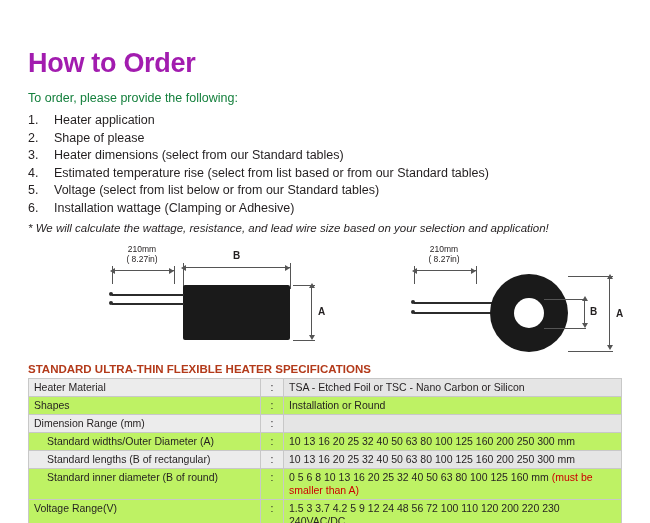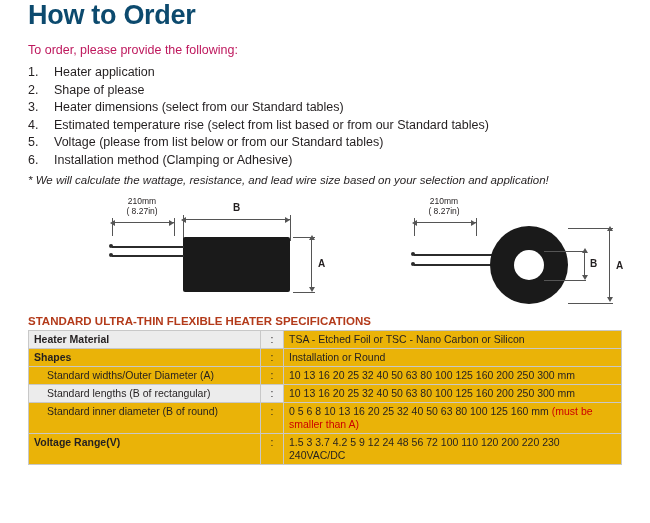--- a/index.html
+++ b/index.html
@@ -17,28 +17,29 @@
   .page {
     position: relative;
     width: 650px;
     height: 523px;
     box-sizing: border-box;
     padding: 0 28px;
   }
   .title {
     font-size: 27px;
     font-weight: bold;
-    color: #0c4a6e;
+    color: #a21caf;
     margin: 0;
+    padding-top: 48px;
     letter-spacing: -0.3px;
   }
   .intro {
     font-size: 12.5px;
     margin-top: 12px;
-    color: #be185d;
+    color: #15803d;
   }
   ol.steps {
     list-style: none;
     margin: 7px 0 0 0;
     padding: 0;
   }
   ol.steps li {
     font-size: 12.5px;
     line-height: 17.5px;
     display: flex;
@@ -155,26 +156,26 @@
     font-size: 10.5px;
   }
   table.spec td {
     border: 1px solid #c8c8c8;
     padding: 2px 5px;
     vertical-align: top;
     line-height: 13px;
   }
   td.c-label { width: 208px; background: #ececec; }
   td.c-colon { width: 12px; text-align: center; background: #ececec; }
-  td.c-val { background: #eab308; }
-  tr.shade td { background: #eab308; }
+  td.c-val { background: #e5e5e5; }
+  tr.shade td { background: #bef264; }
   .indent { padding-left: 18px !important; }
   .sup { font-size: 8px; vertical-align: super; }
   .warn { color: #cc0000; }
-  .b { font-weight: bold; }
+  .b { font-weight: normal; }
 </style>
 </head>
 <body>
 
 <div class="page">
 
   <h1 class="title">How to Order</h1>
 
   <div class="intro">To order, please provide the following:</div>
 
@@ -190,25 +191,25 @@
     <li>
         <span class="num">3.</span>
         <span>Heater dimensions (select from our Standard tables)</span>
       </li>
     <li>
         <span class="num">4.</span>
         <span>Estimated temperature rise (select from list based or from our Standard tables)</span>
       </li>
     <li>
         <span class="num">5.</span>
-        <span>Voltage (please from list below or from our Standard tables)</span>
+        <span>Voltage (select from list below or from our Standard tables)</span>
       </li>
     <li>
         <span class="num">6.</span>
-        <span>Installation method (Clamping or Adhesive)</span>
+        <span>Installation wattage (Clamping or Adhesive)</span>
       </li>
   </ol>
 
   <div class="note">* We will calculate the wattage, resistance, and lead wire size based on your selection and application!</div>
 
   <div class="diagram">
 
     <div class="dim-label" style="left:76px; top:0px; width:76px;">
       <span>210mm</span><br>
       <span>( 8.27in)</span>
@@ -280,20 +281,25 @@
       <tr>
         <td class="c-label b">Heater Material</td>
         <td class="c-colon">:</td>
         <td class="c-val">TSA - Etched Foil  or  TSC - Nano Carbon  or  Silicon</td>
       </tr>
       <tr class="shade">
         <td class="c-label b">Shapes</td>
         <td class="c-colon">:</td>
         <td class="c-val">Installation or Round</td>
       </tr>
+      <tr>
+        <td class="c-label b">Dimension Range (mm)</td>
+        <td class="c-colon">:</td>
+        <td class="c-val"></td>
+      </tr>
       <tr class="shade">
         <td class="c-label indent">Standard widths/Outer Diameter (A)</td>
         <td class="c-colon">:</td>
         <td class="c-val">10  13  16  20  25  32  40  50  63  80  100  125  160  200  250 300 mm</td>
       </tr>
       <tr>
         <td class="c-label indent">Standard lengths (B of rectangular)</td>
         <td class="c-colon">:</td>
         <td class="c-val">10  13  16  20  25  32  40  50  63  80  100  125  160  200  250 300 mm</td>
       </tr>

